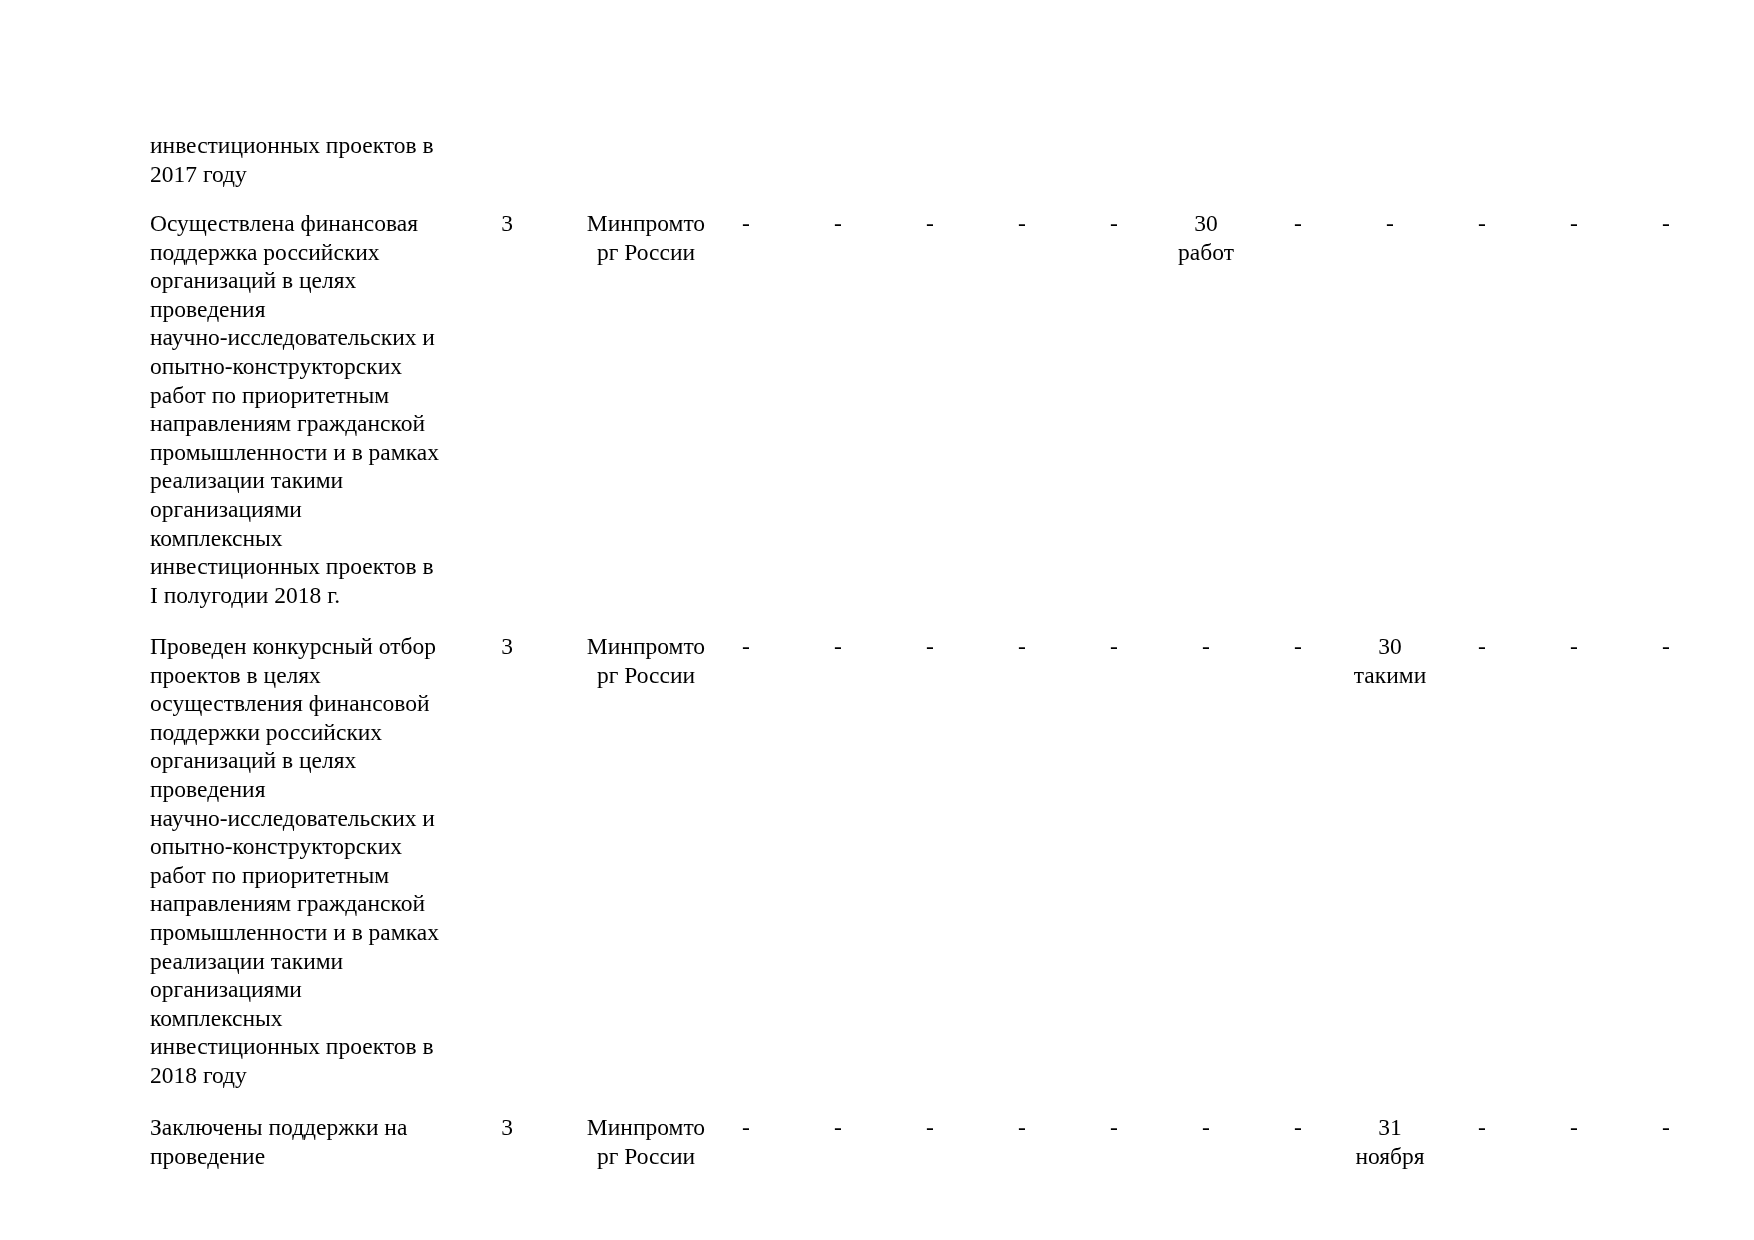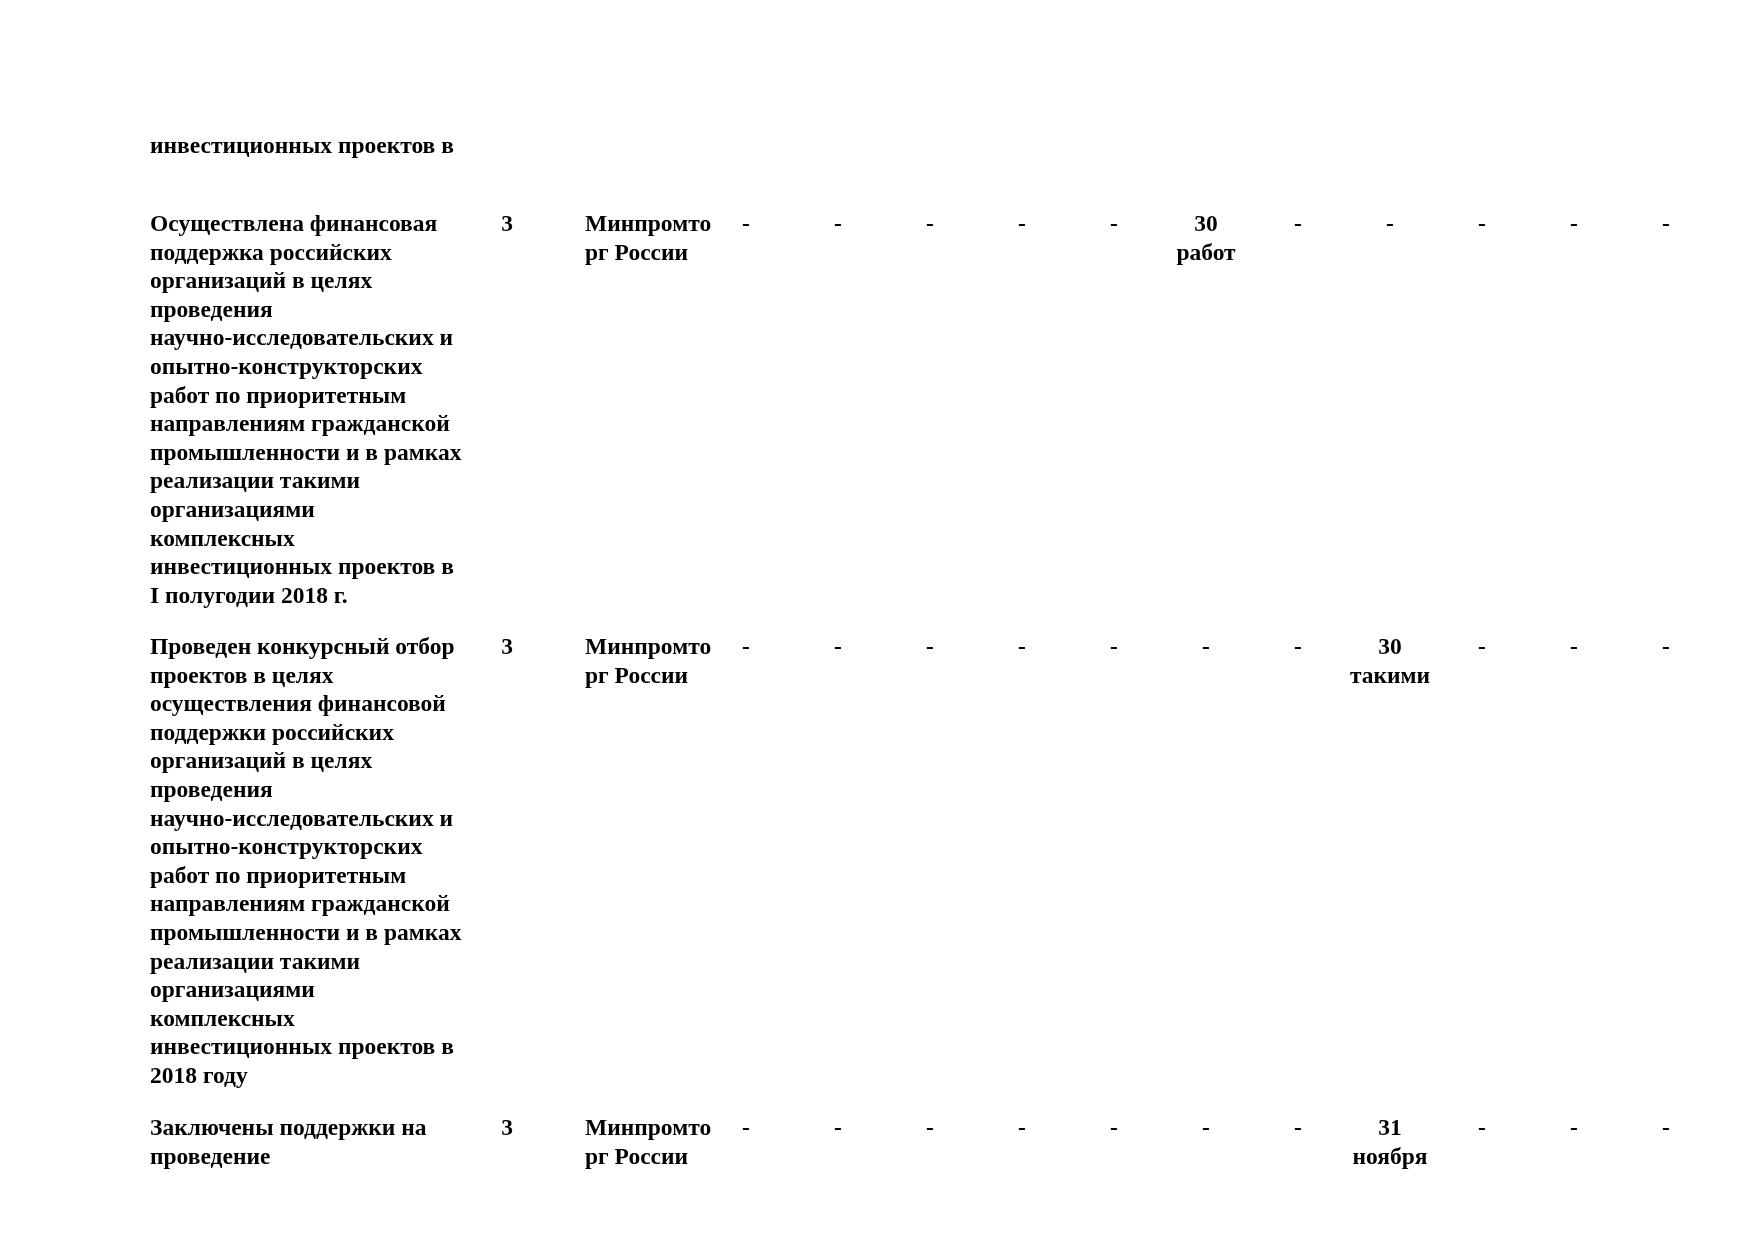--- a/index.html
+++ b/index.html
@@ -16,21 +16,20 @@
       font-size: 23.5px;
       line-height: 28.6px;
       color: #000000;
     }
     .page {
       position: absolute;
       left: 0;
       top: 0;
       width: 1754px;
       height: 1240px;
-      font-weight: bold;
     }
     .row {
       position: absolute;
       left: 0;
       width: 1754px;
     }
     .cell-text {
       position: absolute;
       left: 150px;
       width: 320px;
@@ -41,43 +40,44 @@
       white-space: nowrap;
     }
     .cell-num {
       position: absolute;
       left: 487px;
       width: 40px;
       text-align: center;
     }
     .cell-resp {
       position: absolute;
-      left: 585px;
+      left: 571px;
       width: 150px;
+      text-align: center;
     }
     .cell-resp .line {
       display: block;
       white-space: nowrap;
     }
     .cell-month {
       position: absolute;
       width: 92px;
       text-align: center;
     }
     .cell-month .line {
       display: block;
       white-space: nowrap;
     }
   </style>
 </head>
 <body>
 
 <div class="page" id="page">
     <div class="row" style="top: 131px;">
-      <div class="cell-text"><span class="line">инвестиционных проектов в</span></div>
+      <div class="cell-text"><span class="line">инвестиционных проектов в</span><span class="line">2017 году</span></div>
     </div>
     <div class="row" style="top: 209px;">
       <div class="cell-text"><span class="line">Осуществлена финансовая</span><span class="line">поддержка российских</span><span class="line">организаций в целях</span><span class="line">проведения</span><span class="line">научно-исследовательских и</span><span class="line">опытно-конструкторских</span><span class="line">работ по приоритетным</span><span class="line">направлениям гражданской</span><span class="line">промышленности и в рамках</span><span class="line">реализации такими</span><span class="line">организациями</span><span class="line">комплексных</span><span class="line">инвестиционных проектов в</span><span class="line">I полугодии 2018 г.</span></div>
       <div class="cell-num">3</div>
       <div class="cell-resp">
         <span class="line">Минпромто</span>
         <span class="line">рг России</span>
       </div>
       <div class="cell-month" style="left: 700px;">
         <span class="line">-</span>

